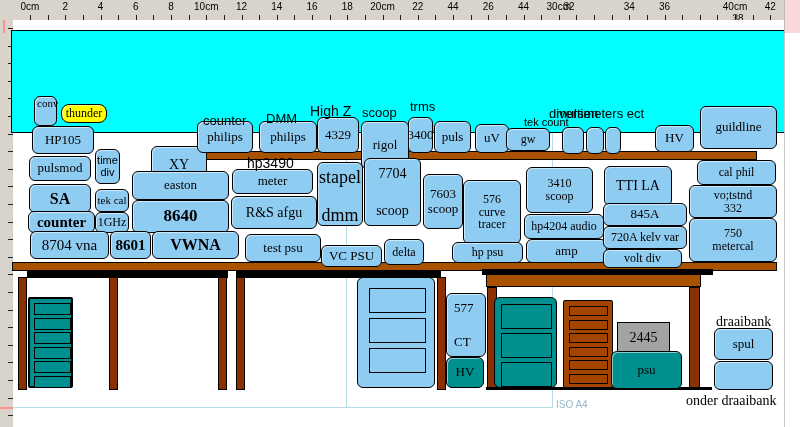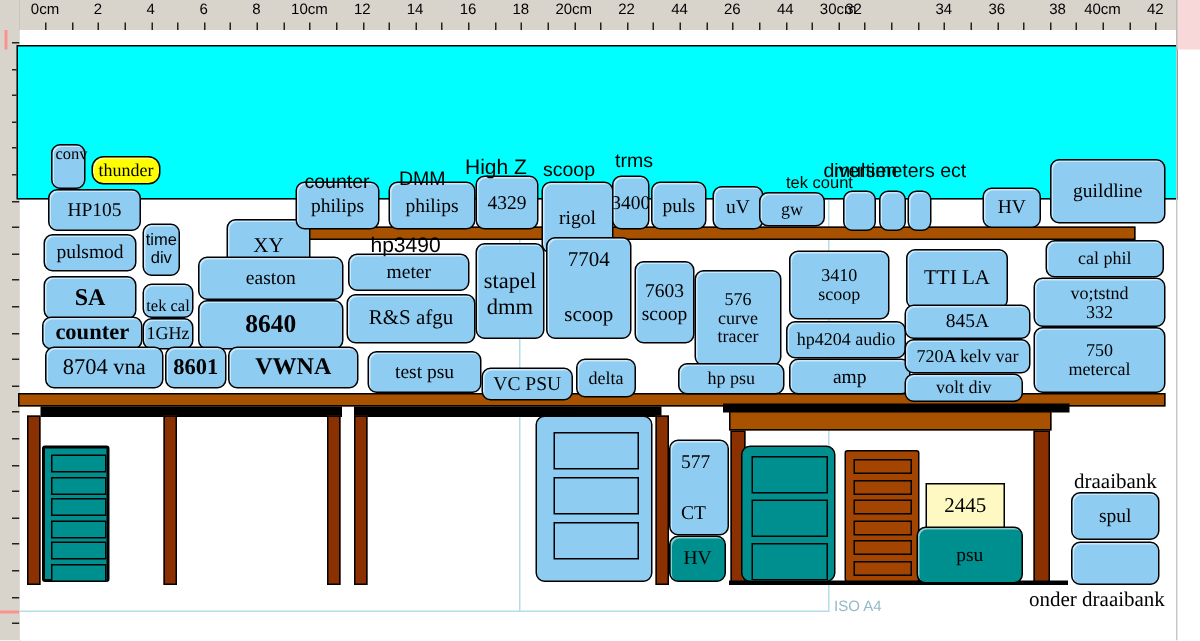--- a/index.html
+++ b/index.html
@@ -14,21 +14,21 @@
   .vtick{position:absolute;right:0;width:5px;height:1px;background:#222;}
   #canvas{position:absolute;left:13px;top:20px;width:787px;height:407px;background:#fff;overflow:visible;}
   .box{position:absolute;box-sizing:border-box;border:1px solid #000;border-radius:6px;
     background:#8fccf2;color:#000;display:flex;flex-direction:column;align-items:center;
     justify-content:center;text-align:center;font-family:"Liberation Serif",serif;line-height:1.08;
     box-shadow:inset 1px 1px 0 rgba(255,255,255,0.55);}
   .box.sans,.flabel.sans{font-family:"Liberation Sans",sans-serif;}
   .f-blue{background:#8fccf2;}
   .f-teal{background:#008f8f;}
   .f-yellow{background:#ffff00;}
-  .f-white{background:#fef9c3;box-shadow:none;border-radius:0;}
+  .f-white{background:#a3a3a3;box-shadow:none;border-radius:0;}
   .flabel{position:absolute;white-space:nowrap;color:#000;font-family:"Liberation Sans",sans-serif;line-height:1;}
   .flabel.serif{font-family:"Liberation Serif",serif;}
   .drawer{position:absolute;box-sizing:border-box;border:1px solid #000;}
   .guide{position:absolute;background:#b4dde8;}
   #iso-label{position:absolute;font-size:10px;color:#95b9c6;font-family:"Liberation Sans",sans-serif;}
 </style>
 </head>
 <body>
 
 <div id="app">
@@ -89,21 +89,21 @@
       <span class="rlabel" style="left: 334.25px;">18</span>
       <span class="rlabel" style="left: 369.5px;">20cm</span>
       <span class="rlabel" style="left: 404.75px;">22</span>
       <span class="rlabel" style="left: 440px;">44</span>
       <span class="rlabel" style="left: 475.25px; text-align: center;">26</span>
       <span class="rlabel" style="left: 510.5px;">44</span>
       <span class="rlabel" style="left: 545.75px;">30cm</span>
       <span class="rlabel" style="left: 556px;">32</span>
       <span class="rlabel" style="left: 616.25px;">34</span>
       <span class="rlabel" style="left: 651.5px;">36</span>
-      <span class="rlabel" style="left: 692px;">38</span>
+      <span class="rlabel" style="left: 725px; margin-top: 12px;">38</span>
       <span class="rlabel" style="left: 722px;">40cm</span>
       <span class="rlabel" style="left: 757.25px;">42</span>
     </div>
   <div id="vruler">
       <div class="vtick" style="top: 8px;"></div>
       <div class="vtick" style="top: 25.6px;"></div>
       <div class="vtick" style="top: 43.2px;"></div>
       <div class="vtick" style="top: 60.8px;"></div>
       <div class="vtick" style="top: 78.4px;"></div>
       <div class="vtick" style="top: 96px;"></div>
@@ -188,21 +188,21 @@
         <div class="box sans f-blue" style="left: 82px; top: 129px; width: 25px; height: 35px; font-size: 11px;">
           <div>time</div>
           <div>div</div>
         </div>
         <div class="box f-blue" style="left: 138px; top: 126px; width: 56px; height: 38px; font-size: 14px;">
           <div>XY</div>
         </div>
         <div class="box f-blue" style="left: 16px; top: 164px; width: 62px; height: 29px; font-size: 16px; font-weight: bold;">
           <div>SA</div>
         </div>
-        <div class="box f-blue" style="left: 82px; top: 169px; width: 34px; height: 23px; font-size: 11px; justify-content: flex-end;">
+        <div class="box f-blue" style="left: 82px; top: 169px; width: 34px; height: 23px; font-size: 11px;">
           <div>tek cal</div>
         </div>
         <div class="box f-blue" style="left: 119px; top: 151px; width: 97px; height: 29px; font-size: 13px;">
           <div>easton</div>
         </div>
         <div class="box f-blue" style="left: 15px; top: 191px; width: 67px; height: 22px; font-size: 15px; font-weight: bold;">
           <div>counter</div>
         </div>
         <div class="box f-blue" style="left: 82px; top: 192px; width: 34px; height: 21px; font-size: 12px;">
           <div>1GHz</div>
@@ -251,21 +251,21 @@
         </div>
         <div class="box f-blue" style="left: 687px; top: 86px; width: 77px; height: 43px; font-size: 13px;">
           <div>guildline</div>
         </div>
         <div class="box f-blue" style="left: 219px; top: 149px; width: 81px; height: 25px; font-size: 13px;">
           <div>meter</div>
         </div>
         <div class="box f-blue" style="left: 218px; top: 176px; width: 86px; height: 33px; font-size: 14px;">
           <div>R&amp;S afgu</div>
         </div>
-        <div class="box f-blue" style="left: 304px; top: 142px; width: 46px; height: 64px; font-size: 15px; justify-content: center; padding-top: 5px;">
+        <div class="box f-blue" style="left: 304px; top: 142px; width: 46px; height: 64px; font-size: 18px; justify-content: space-between; padding-top: 5px;">
           <div>stapel</div>
           <div>dmm</div>
         </div>
         <div class="box f-blue" style="left: 351px; top: 138px; width: 57px; height: 68px; font-size: 14px; justify-content: space-between; padding: 7px 2px;">
           <div>7704</div>
           <div>scoop</div>
         </div>
         <div class="box f-blue" style="left: 410px; top: 154px; width: 40px; height: 55px; font-size: 13px;">
           <div>7603</div>
           <div>scoop</div>

